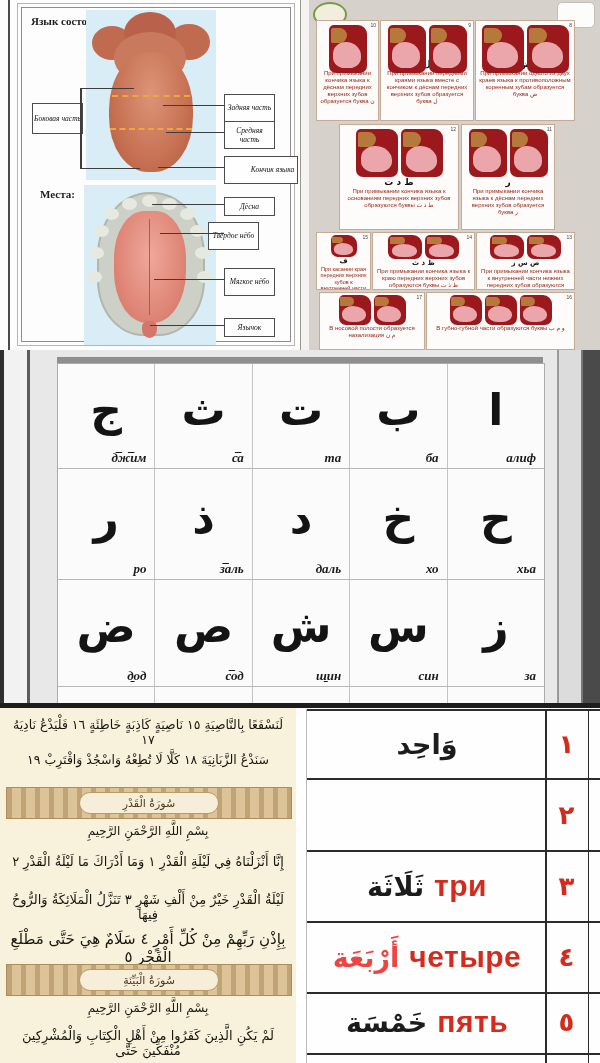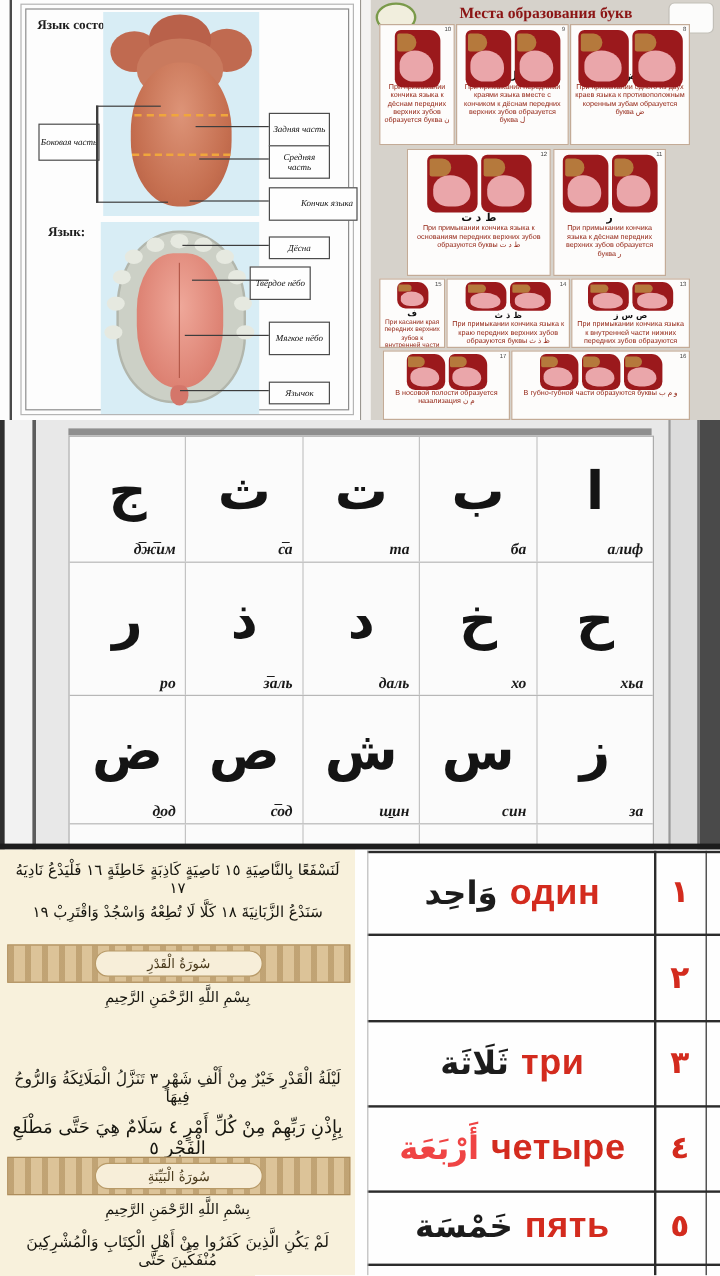--- a/index.html
+++ b/index.html
@@ -111,21 +111,21 @@
     <div class="cline" style="left:80px;top:88px;width:54px;height:1px;"></div>
     <div class="cline" style="left:80px;top:168px;width:60px;height:1px;"></div>
 
     <div class="lbox" style="left:224px;top:94px;width:47px;height:24px;">Задняя часть</div>
     <div class="cline" style="left:163px;top:105px;width:61px;height:1px;"></div>
     <div class="lbox" style="left:224px;top:121px;width:47px;height:24px;">Средняя часть</div>
     <div class="cline" style="left:166px;top:132px;width:58px;height:1px;"></div>
     <div class="lbox" style="left:224px;top:156px;width:47px;height:24px;padding-left:24px;">Кончик языка</div>
     <div class="cline" style="left:158px;top:167px;width:66px;height:1px;"></div>
 
-    <div class="abs hA" style="left:40px;top:188px;">Язык:</div>
+    <div class="abs hA" style="left:40px;top:188px;">Места:</div>
 
     <div class="abs bluebox" style="left:84px;top:185px;width:132px;height:160px;">
       <div class="arch" style="left:13px;top:7px;width:104px;height:140px;"></div>
       <div class="teeth" style="left:58px;top:10px;"></div>
       <div class="pal" style="left:30px;top:26px;width:72px;height:112px;"></div>
       <div class="cline" style="left:65px;top:34px;width:1px;height:96px;background:#b55a4a;"></div>
       <div class="uvula" style="left:58px;top:136px;width:15px;height:17px;"></div>
     </div>
 
     <div class="lbox" style="left:224px;top:197px;width:47px;height:15px;">Дёсна</div>
@@ -134,21 +134,20 @@
     <div class="cline" style="left:160px;top:233px;width:64px;height:1px;"></div>
     <div class="lbox" style="left:224px;top:268px;width:47px;height:24px;">Мягкое нёбо</div>
     <div class="cline" style="left:154px;top:279px;width:70px;height:1px;"></div>
     <div class="lbox" style="left:224px;top:318px;width:47px;height:15px;">Язычок</div>
     <div class="cline" style="left:150px;top:325px;width:74px;height:1px;"></div>
   </div>
 
   <div class="abs secB">
     <div class="abs" style="left:0;top:0;width:8px;height:350px;background:#f4f3f1;"></div>
     <div class="abs logo" style="left:12px;top:2px;width:30px;height:21px;"></div>
-    <div class="abs titleB" style="left:8px;top:3px;width:292px;">Места образования букв</div>
     <div class="abs tagB" style="left:256px;top:2px;width:36px;height:24px;"></div>
 
     <div class="panel" style="left:15px;top:20px;width:61px;height:99px;">
       <span class="pnum">10</span>
       <div class="imgs">
         <span class="mouth m-a">
             <b></b>
             <i></i>
           </span>
       </div>
@@ -380,20 +379,21 @@
   </div>
   <div class="abs blackline"></div>
 
   <div class="abs secD">
     <div class="qline" style="top:9px;font-size:12.5px;">لَنَسْفَعًا بِالنَّاصِيَةِ ١٥ نَاصِيَةٍ كَاذِبَةٍ خَاطِئَةٍ ١٦ فَلْيَدْعُ نَادِيَهُ ١٧</div>
     <div class="qline" style="top:44px;font-size:12.5px;">سَنَدْعُ الزَّبَانِيَةَ ١٨ كَلَّا لَا تُطِعْهُ وَاسْجُدْ وَاقْتَرِبْ ١٩</div>
     <div class="band" style="top:79px;">
       <div class="bandpill">سُورَةُ الْقَدْرِ</div>
     </div>
     <div class="qline" style="top:116px;font-size:12px;">بِسْمِ اللَّهِ الرَّحْمَنِ الرَّحِيمِ</div>
+    <div class="qline" style="top:146px;font-size:13px;">إِنَّا أَنْزَلْنَاهُ فِي لَيْلَةِ الْقَدْرِ ١ وَمَا أَدْرَاكَ مَا لَيْلَةُ الْقَدْرِ ٢</div>
     <div class="qline" style="top:184px;font-size:13px;">لَيْلَةُ الْقَدْرِ خَيْرٌ مِنْ أَلْفِ شَهْرٍ ٣ تَنَزَّلُ الْمَلَائِكَةُ وَالرُّوحُ فِيهَا</div>
     <div class="qline" style="top:222px;font-size:15px;">بِإِذْنِ رَبِّهِمْ مِنْ كُلِّ أَمْرٍ ٤ سَلَامٌ هِيَ حَتَّى مَطْلَعِ الْفَجْرِ ٥</div>
     <div class="band" style="top:256px;">
       <div class="bandpill">سُورَةُ الْبَيِّنَةِ</div>
     </div>
     <div class="qline" style="top:293px;font-size:12px;">بِسْمِ اللَّهِ الرَّحْمَنِ الرَّحِيمِ</div>
     <div class="qline" style="top:320px;font-size:13px;">لَمْ يَكُنِ الَّذِينَ كَفَرُوا مِنْ أَهْلِ الْكِتَابِ وَالْمُشْرِكِينَ مُنْفَكِّينَ حَتَّى</div>
   </div>
 
   <div class="abs secE"></div>
@@ -402,21 +402,20 @@
   <div class="abs nline" style="left:306px;top:850px;width:294px;height:2px;"></div>
   <div class="abs nline" style="left:306px;top:921px;width:294px;height:2px;"></div>
   <div class="abs nline" style="left:306px;top:992px;width:294px;height:2px;"></div>
   <div class="abs nline" style="left:306px;top:1053px;width:294px;height:2px;"></div>
   <div class="abs nline" style="left:306px;top:709px;width:1px;height:354px;background:#bbb;"></div>
   <div class="abs nline" style="left:545px;top:709px;width:2px;height:354px;"></div>
   <div class="abs nline" style="left:588px;top:709px;width:1px;height:354px;"></div>
 
   <div class="wordcell" style="top:711px;">
     <span class="nar">وَاحِد</span>
-    <span class="nru">один</span>
   </div>
   <div class="ncell" style="top:711px;">١</div>
 
   <div class="ncell" style="top:782px;">٢</div>
 
   <div class="wordcell" style="top:853px;">
     <span class="nar">ثَلَاثَة</span>
     <span class="nru">три</span>
   </div>
   <div class="ncell" style="top:853px;">٣</div>

